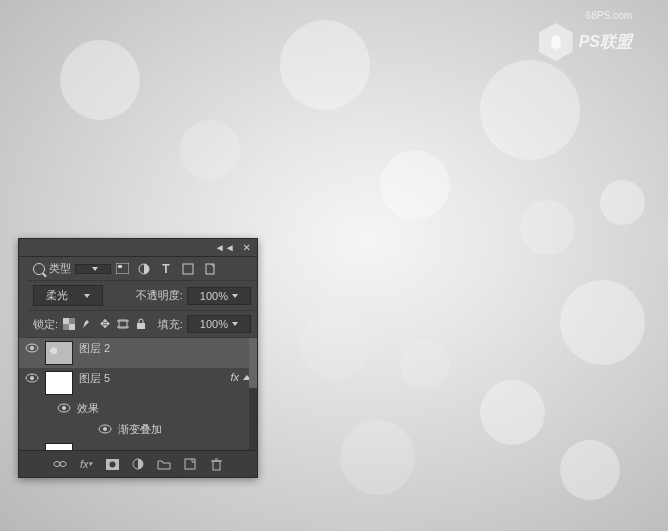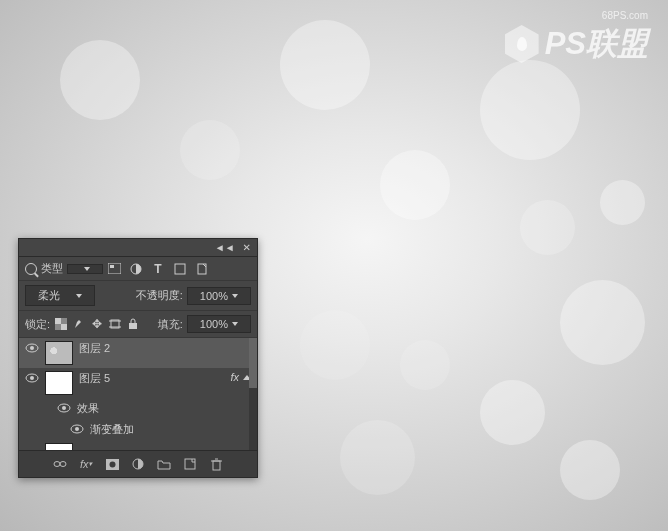--- a/index.html
+++ b/index.html
@@ -1,33 +1,33 @@
 <!DOCTYPE html>
 <html><head>
 <meta charset="utf-8">
 <style>
 * { box-sizing: border-box; margin: 0; padding: 0; font-family: "Microsoft YaHei", sans-serif; }
 body { width: 668px; height: 531px; position: relative; overflow: hidden; background: radial-gradient(ellipse at 55% 45%, #f5f5f5 0%, #e8e8e8 25%, #d5d5d5 55%, #b8b8b8 100%); }
 .bokeh { position: absolute; border-radius: 50%; background: rgba(255,255,255,0.35); }
-.watermark { position: absolute; top: 10px; right: 20px; color: rgba(255,255,255,0.7); font-size: 11px; text-align: right; }
+.watermark { position: absolute; top: 10px; right: 36px; color: rgba(255,255,255,0.7); font-size: 11px; text-align: right; }
 .watermark .logo { display: flex; align-items: center; gap: 6px; }
 .watermark .hex { width: 34px; height: 38px; background: rgba(255,255,255,0.5); clip-path: polygon(50% 0%, 100% 25%, 100% 75%, 50% 100%, 0% 75%, 0% 25%); display: flex; align-items: center; justify-content: center; }
 .watermark .hex-in { width: 10px; height: 14px; background: rgba(255,255,255,0.7); border-radius: 50% 50% 50% 50% / 60% 60% 40% 40%; position: relative; }
-.watermark .txt { font-size: 31px; font-weight: bold; font-style: italic; color: rgba(255,255,255,0.75); }
+.watermark .txt { font-size: 16px; font-weight: bold; font-style: italic; color: rgba(255,255,255,0.75); }
 .watermark .site { font-size: 10px; margin-bottom: 2px; }
 
 .panel { position: absolute; left: 18px; top: 238px; width: 240px; background: #454545; color: #ccc; font-size: 11px; border: 1px solid #2a2a2a; box-shadow: 0 2px 8px rgba(0,0,0,0.4); }
 .panel-top { display: flex; justify-content: flex-end; padding: 3px 6px; border-bottom: 1px solid #2a2a2a; gap: 8px; }
 .panel-top span { cursor: pointer; font-size: 10px; }
 .tabs { display: flex; align-items: center; border-bottom: 1px solid #2a2a2a; }
 .tab { padding: 6px 12px; cursor: pointer; color: #999; }
 .tab.active { background: #535353; color: #ddd; }
 .tab-menu { margin-left: auto; padding: 6px 10px; cursor: pointer; }
 
-.row { display: flex; align-items: center; padding: 4px 6px; gap: 4px; border-bottom: 1px solid #383838; }
+.row { display: flex; align-items: center; padding: 4px 6px; gap: 4px; border-bottom: 1px solid #383838; margin-left: 8px; }
 .row .lbl { font-size: 11px; }
 .search-ico { width: 12px; height: 12px; border: 1.5px solid #ccc; border-radius: 50%; position: relative; }
 .search-ico::after { content: ''; position: absolute; width: 5px; height: 1.5px; background: #ccc; bottom: -2px; right: -3px; transform: rotate(45deg); }
 .sel { background: #383838; border: 1px solid #2a2a2a; padding: 2px 12px; display: flex; align-items: center; gap: 4px; min-width: 36px; }
 .chev { width: 0; height: 0; border-left: 3px solid transparent; border-right: 3px solid transparent; border-top: 4px solid #ccc; margin-left: auto; }
 .ico-row { display: flex; gap: 8px; align-items: center; }
 .ic { width: 14px; height: 14px; display: inline-flex; align-items: center; justify-content: center; }
 
 .layers { max-height: 120px; overflow: hidden; position: relative; }
 .layer { display: flex; align-items: flex-start; padding: 3px 6px; gap: 6px; }
@@ -186,21 +186,21 @@
     </div>
     <div class="layer sub">
       <div class="eye">
           <svg width="14" height="10" viewBox="0 0 14 10">
             <ellipse cx="7" cy="5" rx="6" ry="4" fill="none" stroke="#ccc"></ellipse>
             <circle cx="7" cy="5" r="2" fill="#ccc"></circle>
           </svg>
         </div>
       <span>效果</span>
     </div>
-    <div class="layer sub" style="padding-left:51px;">
+    <div class="layer sub" style="padding-left:79px;">
       <div class="eye">
           <svg width="14" height="10" viewBox="0 0 14 10">
             <ellipse cx="7" cy="5" rx="6" ry="4" fill="none" stroke="#ccc"></ellipse>
             <circle cx="7" cy="5" r="2" fill="#ccc"></circle>
           </svg>
         </div>
       <span>渐变叠加</span>
     </div>
     <div class="layer" style="height:10px;">
       <div class="eye"></div>

